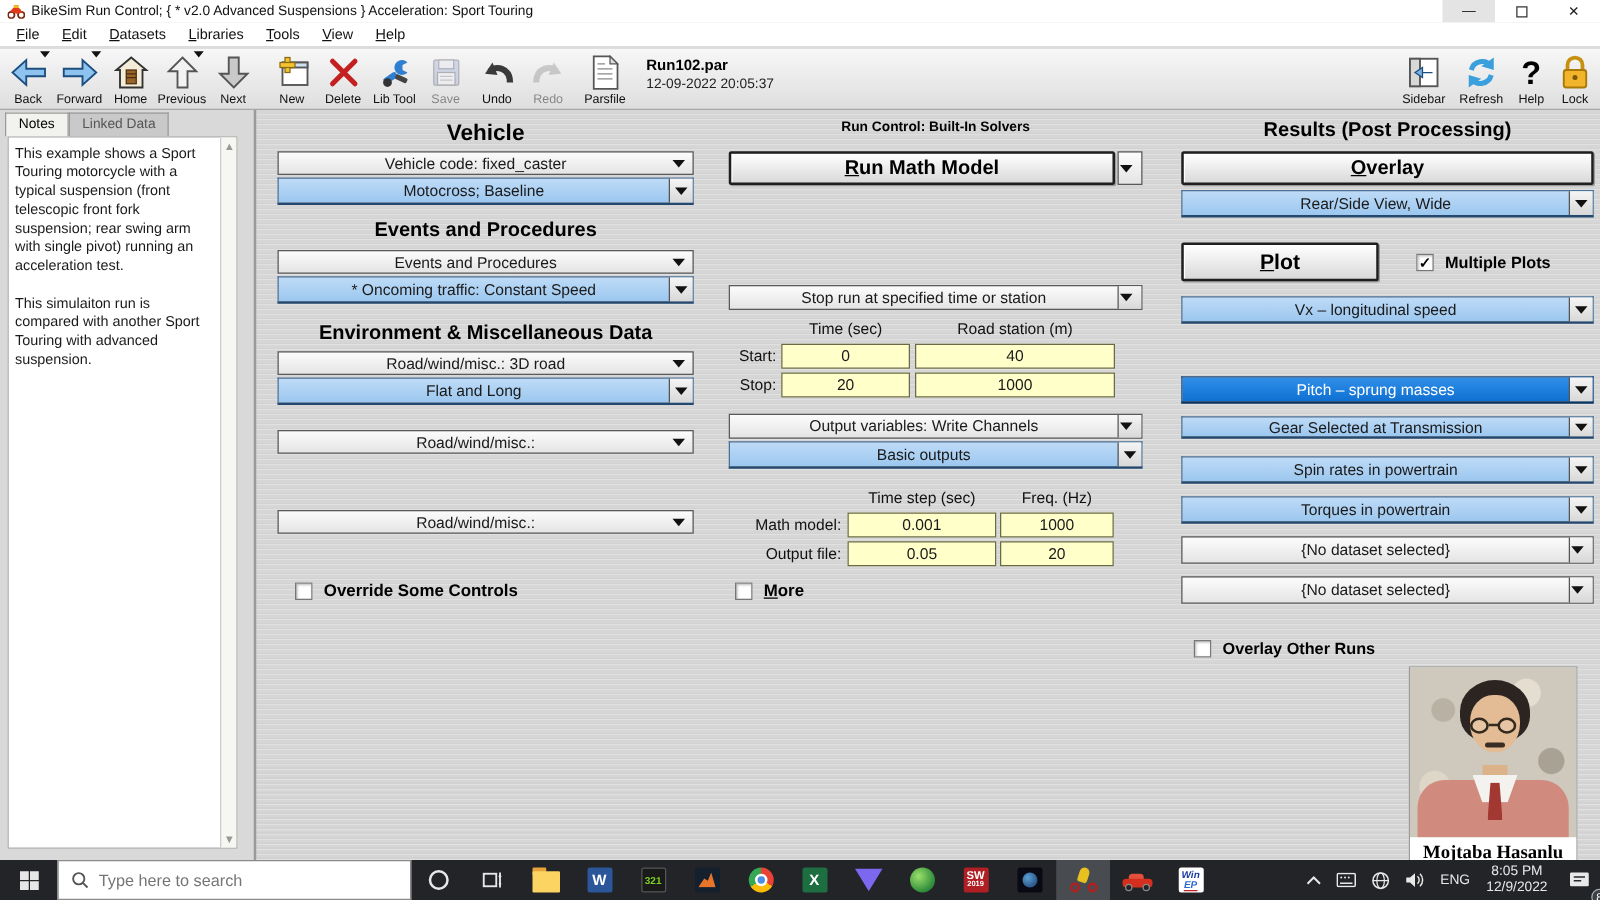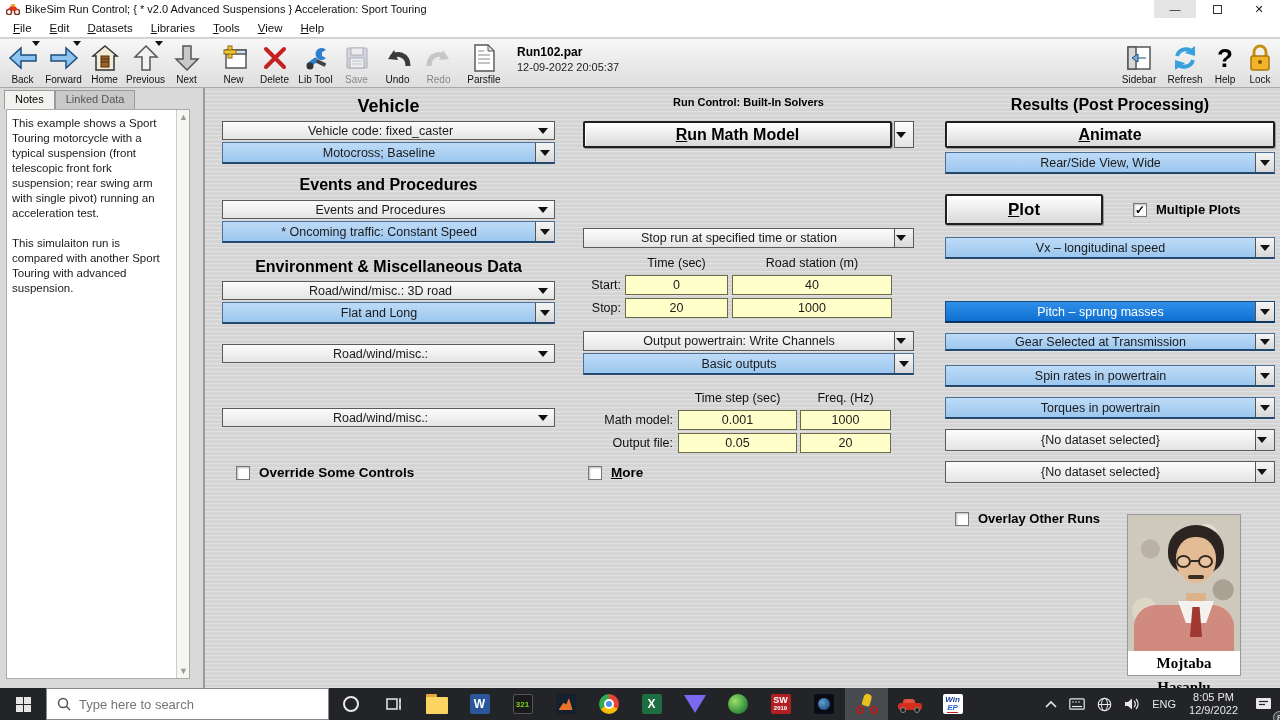--- a/index.html
+++ b/index.html
@@ -66,21 +66,21 @@
   .colhead { position:absolute; font-size:12.5px; color:#111; text-align:center; }
   .chk-row { position:absolute; display:flex; align-items:center; gap:9px; }
   .chk { width:14px; height:14px; background:#fff; border:1px solid #777; box-shadow:inset 1px 1px 2px #bbb; font-size:12px; font-weight:bold; line-height:13px; text-align:center; color:#000; }
   .chk-label { font-size:13px; font-weight:bold; color:#000; }
 
   .vehicle-col { left:222px; width:333px; }
   .run-col { left:583px; width:331px; }
   .results-col { left:945px; width:330px; }
 
   
-  .photo { position:absolute; left:182px; top:426px; width:114px; height:162px; border:1px solid #999; background:#fff; }
+  .photo { position:absolute; left:182px; top:445px; width:135px; height:162px; border:1px solid #999; background:#fff; }
   .photo .pic { position:absolute; inset:0 0 24px 0; overflow:hidden;
      background:#cfc9bd;
      background-image:radial-gradient(circle at 20% 25%, #b9b2a4 0 9px, transparent 10px), radial-gradient(circle at 70% 15%, #e4ddd0 0 11px, transparent 12px), radial-gradient(circle at 85% 55%, #a9a193 0 10px, transparent 11px), radial-gradient(circle at 15% 70%, #ded6c6 0 12px, transparent 13px), radial-gradient(circle at 55% 85%, #b2aa9a 0 9px, transparent 10px), radial-gradient(circle at 90% 85%, #cec6b6 0 8px, transparent 9px); }
   .sweater { position:absolute; bottom:0; left:6px; right:6px; height:46px; background:#d08a7e; border-radius:22px 22px 0 0; }
   .collar { position:absolute; bottom:28px; left:50px; width:36px; height:22px; background:#f4f2ee; clip-path:polygon(0 0,100% 0,78% 100%,22% 100%); }
   .tie { position:absolute; bottom:14px; left:62px; width:12px; height:30px; background:#a23832; clip-path:polygon(20% 0,80% 0,100% 100%,0 100%); }
   .neck { position:absolute; bottom:44px; left:58px; width:20px; height:14px; background:#dcb289; }
   .hair { position:absolute; top:10px; left:40px; width:56px; height:50px; background:#2b2420; border-radius:50% 50% 42% 42%; }
   .face { position:absolute; top:22px; left:48px; width:40px; height:46px; background:#e3bb94; border-radius:46% 46% 50% 50%; }
   .glass { position:absolute; top:40px; width:15px; height:13px; border:2px solid #33291f; border-radius:50%; background:rgba(255,255,255,.15); }
@@ -401,21 +401,21 @@
       <div class="colhead" style="top:168px; left:42px; width:103px;">Time (sec)</div>
       <div class="colhead" style="top:168px; left:149px; width:160px;">Road station (m)</div>
       <div class="rowlabel" style="top:190px; left:0; width:38px;">Start:</div>
       <input class="ybox" style="top: 187px; left: 42px; width: 103px; height: 20px;" value="0">
       <input class="ybox" style="top: 187px; left: 149px; width: 160px; height: 20px;" value="40">
       <div class="rowlabel" style="top:213px; left:0; width:38px;">Stop:</div>
       <input class="ybox" style="top: 210px; left: 42px; width: 103px; height: 20px;" value="20">
       <input class="ybox" style="top: 210px; left: 149px; width: 160px; height: 20px;" value="1000">
 
       <div class="dd gray" style="top:243px; left:0; width:331px; height:20px;">
-        <span class="dd-label">Output powertrain: Write Channels</span>
+        <span class="dd-label">Output variables: Write Channels</span>
         <span class="arrowbox">
             <span class="tri"></span>
           </span>
       </div>
       <div class="dd blue" style="top:265px; left:0; width:331px; height:22px;">
         <span class="dd-label">Basic outputs</span>
         <span class="arrowbox">
             <span class="tri"></span>
           </span>
       </div>
@@ -430,21 +430,21 @@
 
       <div class="chk-row" style="top:377px; left:5px;">
         <span class="chk"></span>
         <span class="chk-label ul-first" style="font-size:13.5px">More</span>
       </div>
     </div>
 
     <div class="col results-col">
       <div class="hdr" style="top:8px; font-size:16px;">Results (Post Processing)</div>
       <div class="btn" style="top:33px; left:0; width:330px; height:27px; font-size:16px;">
-        <span class="ul-first">Animate</span>
+        <span class="ul-first">Overlay</span>
       </div>
       <div class="dd blue" style="top:64px; left:0; width:330px; height:22px;">
         <span class="dd-label">Rear/Side View, Wide</span>
         <span class="arrowbox">
             <span class="tri"></span>
           </span>
       </div>
       <div class="btn" style="top:106px; left:0; width:158px; height:31px; font-size:17px;">
         <span class="ul-first">Plot</span>
       </div>

